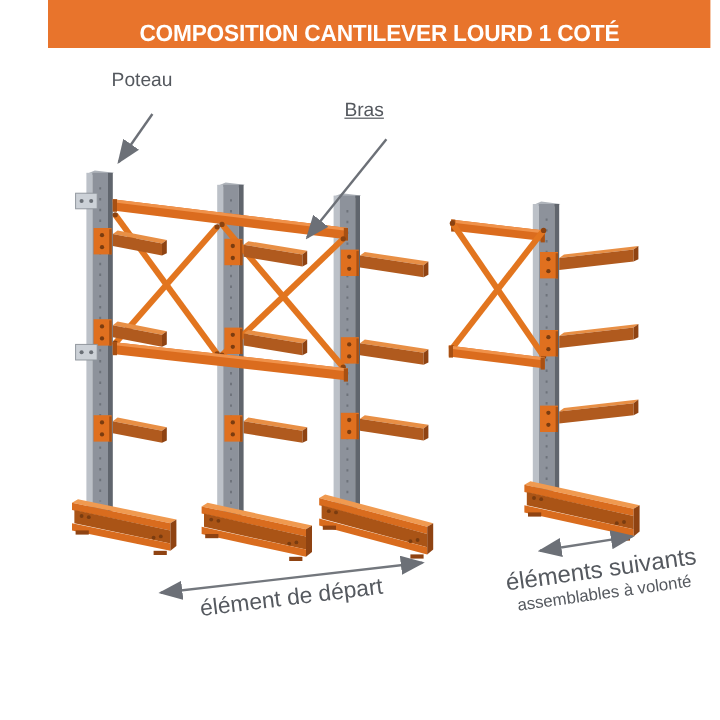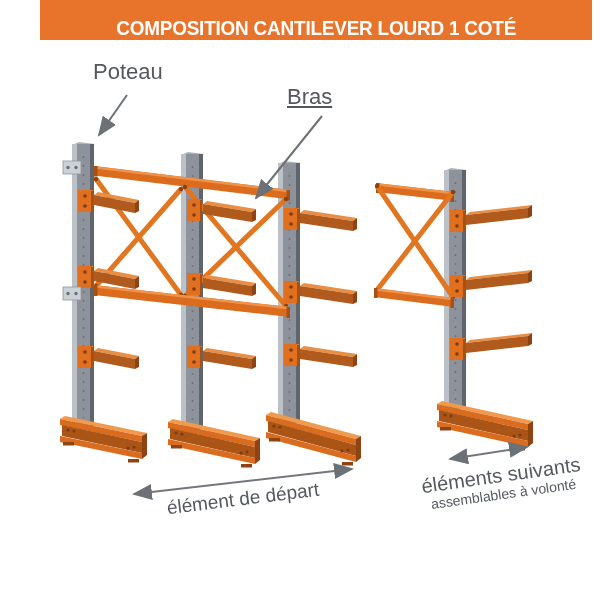--- a/index.html
+++ b/index.html
@@ -3,21 +3,21 @@
 <meta charset="utf-8">
 <style>
   html,body{margin:0;padding:0;background:#fff;}
   body{width:600px;height:600px;font-family:"Liberation Sans",sans-serif;overflow:hidden;}
   .stage{position:relative;width:600px;height:600px;background:#ffffff;}
   .banner{position:absolute;top:0;left:0;width:552px;height:40px;
           display:flex;align-items:flex-end;justify-content:center;margin-left:40px;}
   .banner-title{color:#ffffff;font-weight:bold;font-size:19.5px;letter-spacing:-0.2px;
                 white-space:nowrap;transform:scaleX(0.97);}
   #rack-svg{position:absolute;left:0;top:0;width:600px;height:600px;}
-  .callout{position:absolute;color:#54585e;font-size:22px;white-space:nowrap;}
+  .callout{position:absolute;color:#54585e;font-size:16px;white-space:nowrap;}
   .callout-poteau{left:93px;top:59px;}
   .callout-bras{left:287px;top:84px;text-decoration:underline;}
   .dim-label{position:absolute;color:#55595f;text-align:center;white-space:nowrap;}
   .start-label{left:128px;top:488px;width:230px;font-size:19px;transform:rotate(-7deg);}
   .next-label{left:402px;top:464px;width:200px;transform:rotate(-8deg);}
   .next-label .l1{font-size:20px;line-height:22px;}
   .next-label .l2{font-size:14px;line-height:16px;}
 </style>
 </head>
 <body>

